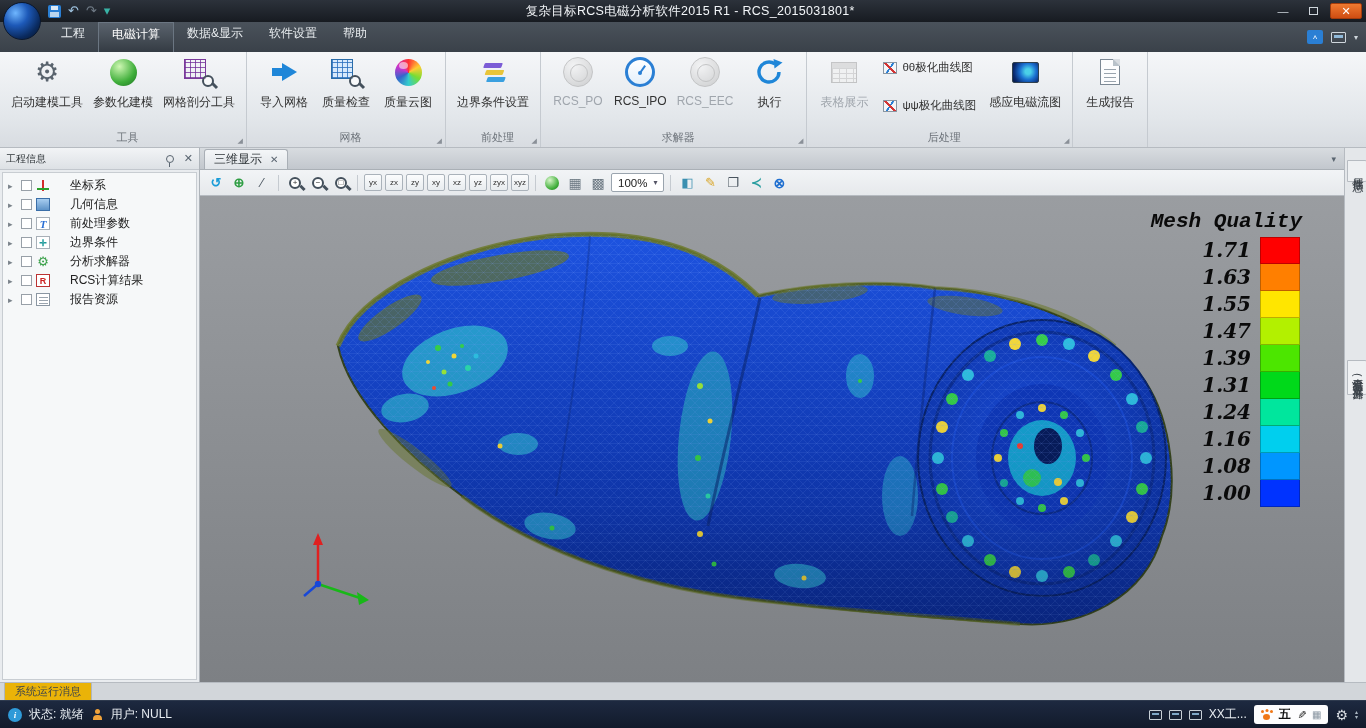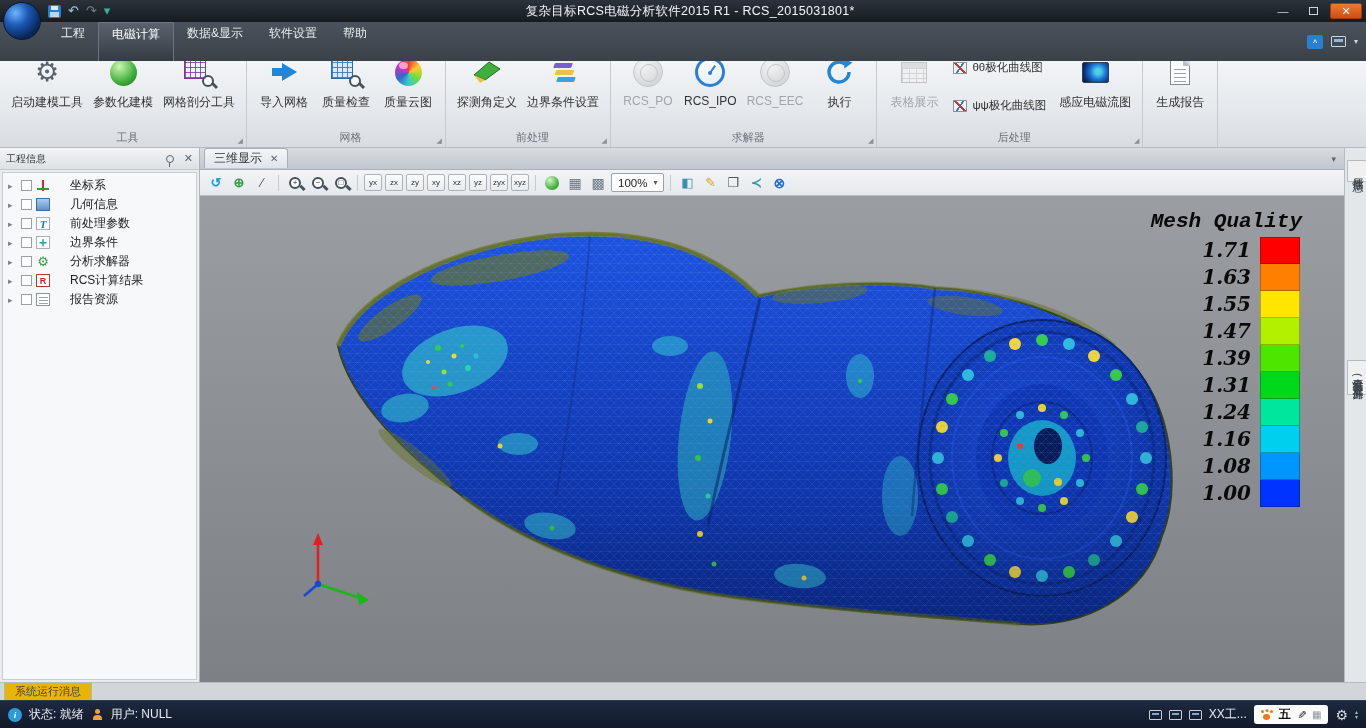--- a/index.html
+++ b/index.html
@@ -15,21 +15,21 @@
   .save-ic::after{content:"";position:absolute;left:2px;bottom:1px;width:9px;height:5px;background:#bcd6ee;}
   .qat .glyph{font-size:13px;line-height:22px;}
   .undo{color:#9fc3e0;} .redo{color:#6f7a85;} .more{color:#39b3a6;font-size:9px;}
   .title-text{flex:1;text-align:center;font-size:12.5px;letter-spacing:.3px;}
   .wincontrols{display:flex;align-items:center;gap:4px;margin-right:4px;}
   .wc{width:26px;height:16px;display:flex;align-items:center;justify-content:center;color:#cfd6dc;font-size:11px;border-radius:2px;}
   .wc.max-box span{display:block;width:9px;height:8px;border:1px solid #cfd6dc;}
   .wc.close{background:linear-gradient(#ef7a31,#cf4d12);color:#fff;width:32px;border:1px solid #a33c0c;}
 
   
-  .menubar{position:absolute;top:22px;left:0;right:0;height:39px;background:linear-gradient(#4a525b,#3a4149);display:flex;align-items:stretch;color:#e8ecef;padding-left:48px;z-index:20;}
+  .menubar{position:absolute;top:22px;left:0;right:0;height:30px;background:linear-gradient(#4a525b,#3a4149);display:flex;align-items:stretch;color:#e8ecef;padding-left:48px;z-index:20;}
   .mtab{padding:0 13px;line-height:23px;cursor:default;}
   .mtab.active{background:linear-gradient(#5a636d,#343b43);border:1px solid #6b7682;border-bottom:none;color:#fff;}
   .menubar-right{margin-left:auto;display:flex;align-items:center;gap:8px;margin-right:8px;}
   .rib-collapse{width:16px;height:14px;background:#2a7fd4;border-radius:2px;color:#fff;font-size:8px;display:flex;align-items:center;justify-content:center;}
   .mon{width:15px;height:11px;border:1px solid #cfd6dc;border-radius:1px;position:relative;}
   .mon::after{content:"";position:absolute;left:2px;top:2px;right:2px;height:3px;background:#8fb8d8;}
   .mini-caret{color:#cfd6dc;font-size:8px;}
 
   
   .ribbon{position:absolute;top:45px;left:0;right:0;height:103px;background:linear-gradient(#f7f8fa,#e3e7eb 70%,#d8dce1);border-bottom:1px solid #b6bbc1;display:flex;z-index:10;}
@@ -89,21 +89,21 @@
   .ico-cube{background:linear-gradient(#a8cdf0,#5e93c8);border:1px solid #3a6ea8;}
   .ico-T{border:1px solid #a8b0b8;background:#fff;color:#2a6fd4;font-family:"Liberation Serif",serif;font-style:italic;font-weight:bold;font-size:11px;}
   .ico-bc{border:1px solid #a8b0b8;background:#fff;color:#1f9a9a;font-weight:bold;}
   .ico-solver{color:#3aa04a;font-size:13px;}
   .ico-rcs{border:1px solid #b33;background:#fff;color:#c22;font-weight:bold;font-size:9px;}
   .ico-doc2{border:1px solid #8a96a2;background:#fff;}
   .ico-doc2::after{content:"";position:absolute;left:2px;top:3px;width:9px;height:7px;background:repeating-linear-gradient(#9aa4ae 0 1px,transparent 1px 3px);}
   .tlabel{font-size:12px;margin-left:16px;}
 
   .main{position:absolute;left:200px;top:148px;right:22px;bottom:46px;display:flex;flex-direction:column;}
-  .tabrow{height:22px;background:linear-gradient(#d8dce0,#c2c7cd);display:flex;align-items:flex-start;padding-left:4px;border-bottom:1px solid #aab0b6;}
+  .tabrow{height:22px;background:linear-gradient(#d8dce0,#c2c7cd);display:flex;align-items:center;padding-left:4px;border-bottom:1px solid #aab0b6;}
   .vtab{height:20px;display:flex;align-items:center;gap:8px;padding:0 9px;background:linear-gradient(#f4f6f8,#e0e4e8);border:1px solid #a9afb6;border-bottom:none;border-radius:3px 3px 0 0;color:#2e3438;}
   .vtab-close{color:#5a6570;font-size:10px;}
   .tabrow-caret{margin-left:auto;margin-right:8px;color:#5a6570;font-size:9px;align-self:center;}
 
   .vtoolbar{height:26px;background:linear-gradient(#f2f4f6,#e6e9ec);border-bottom:1px solid #b6bbc1;display:flex;align-items:center;gap:3px;padding:0 6px;}
   .tbtn{min-width:20px;height:20px;display:flex;align-items:center;justify-content:center;border-radius:2px;color:#4a555f;font-size:13px;}
   .tsep{width:1px;height:16px;background:#c5cad0;margin:0 3px;}
   .g-rot{color:#1a9cd8;font-weight:bold;}
   .g-fit{color:#2f9e44;font-weight:bold;}
   .magT{position:relative;width:12px;height:12px;border:2px solid #44505c;border-radius:50%;background:#fff;font-size:8px;line-height:8px;text-align:center;color:#333;}
@@ -238,29 +238,20 @@
       <span class="ricbox">
           <span class="ic-cloud"></span>
         </span>
       <span class="rlabel">质量云图</span>
     </div>
     <div class="glabel"><span>网格</span></div>
     <span class="gcorner">◢</span>
   </div>
 
   <div class="rgroup">
-    <div class="rbtn">
-      <span class="ricbox">
-        <svg width="30" height="24" viewBox="0 0 30 24">
-          <polygon points="2,15 17,2 28,9 13,20" fill="#3fae3a" stroke="#1d6f22" stroke-width="1"></polygon>
-          <polygon points="2,15 13,20 8,23" fill="#e8c53a"></polygon>
-        </svg>
-      </span>
-      <span class="rlabel">探测角定义</span>
-    </div>
     <div class="rbtn">
       <span class="ricbox">
           <span class="ic-bound"></span>
         </span>
       <span class="rlabel">边界条件设置</span>
     </div>
     <div class="glabel"><span>前处理</span></div>
     <span class="gcorner">◢</span>
   </div>
 

